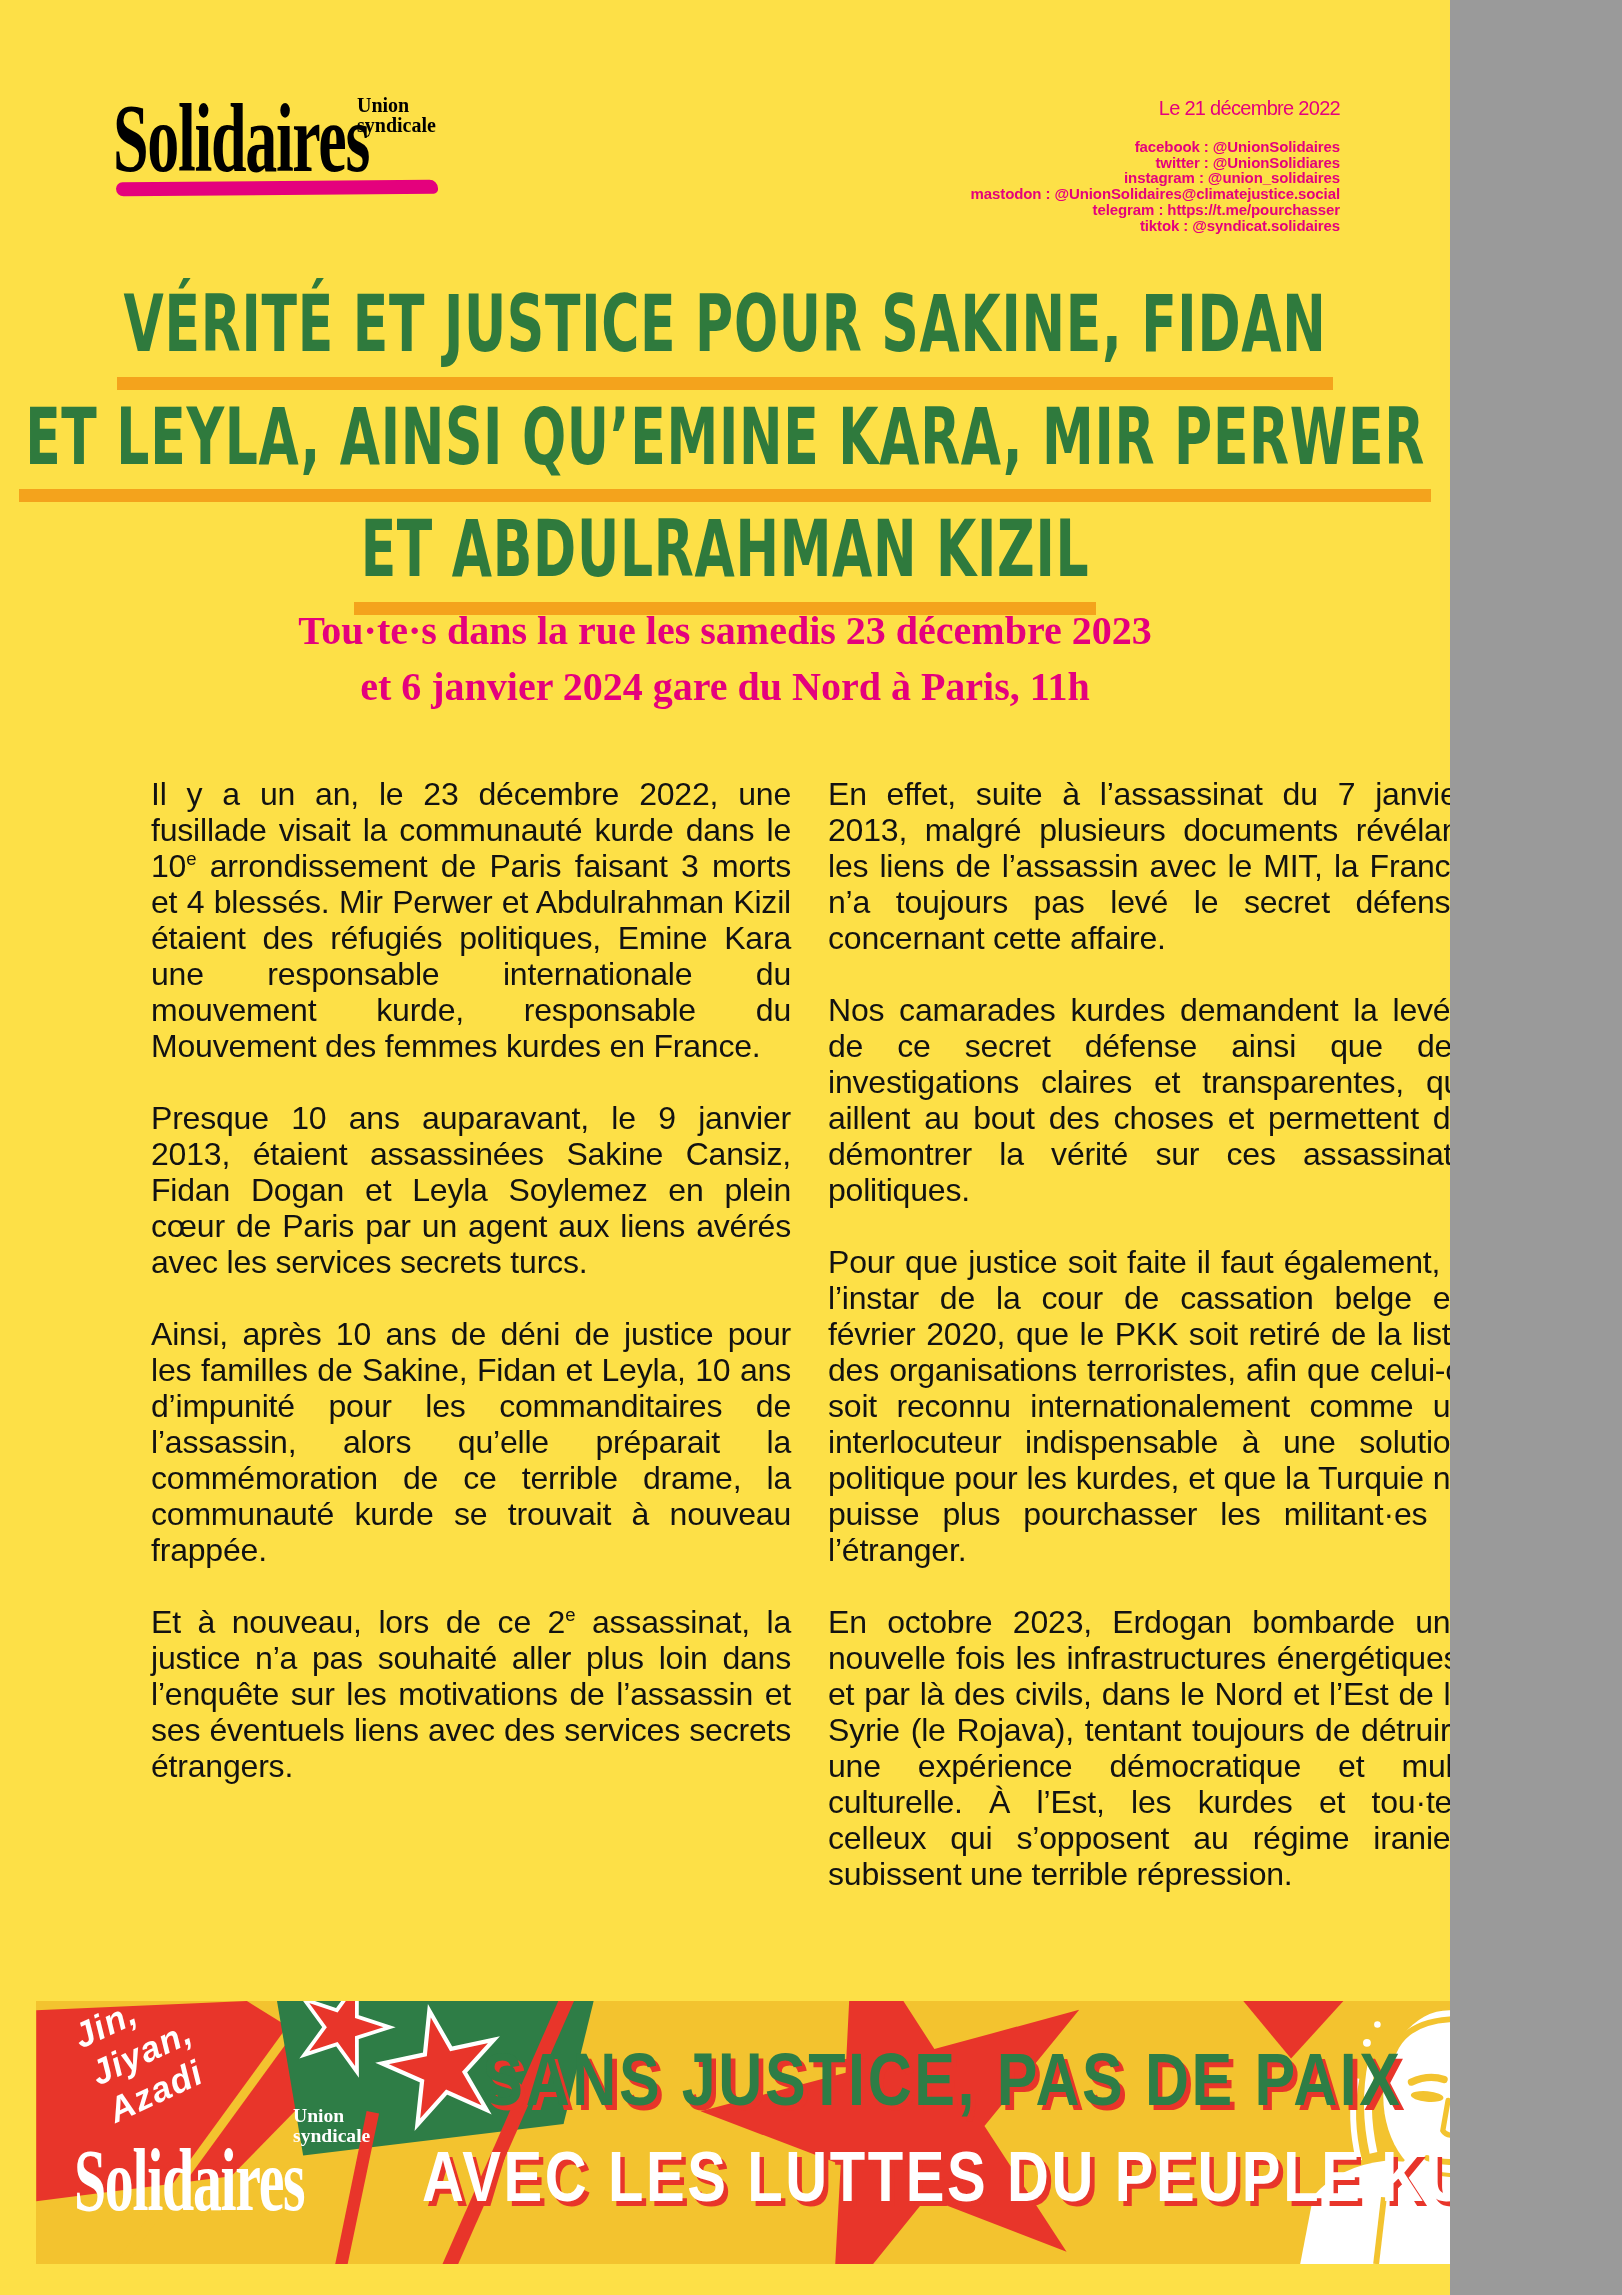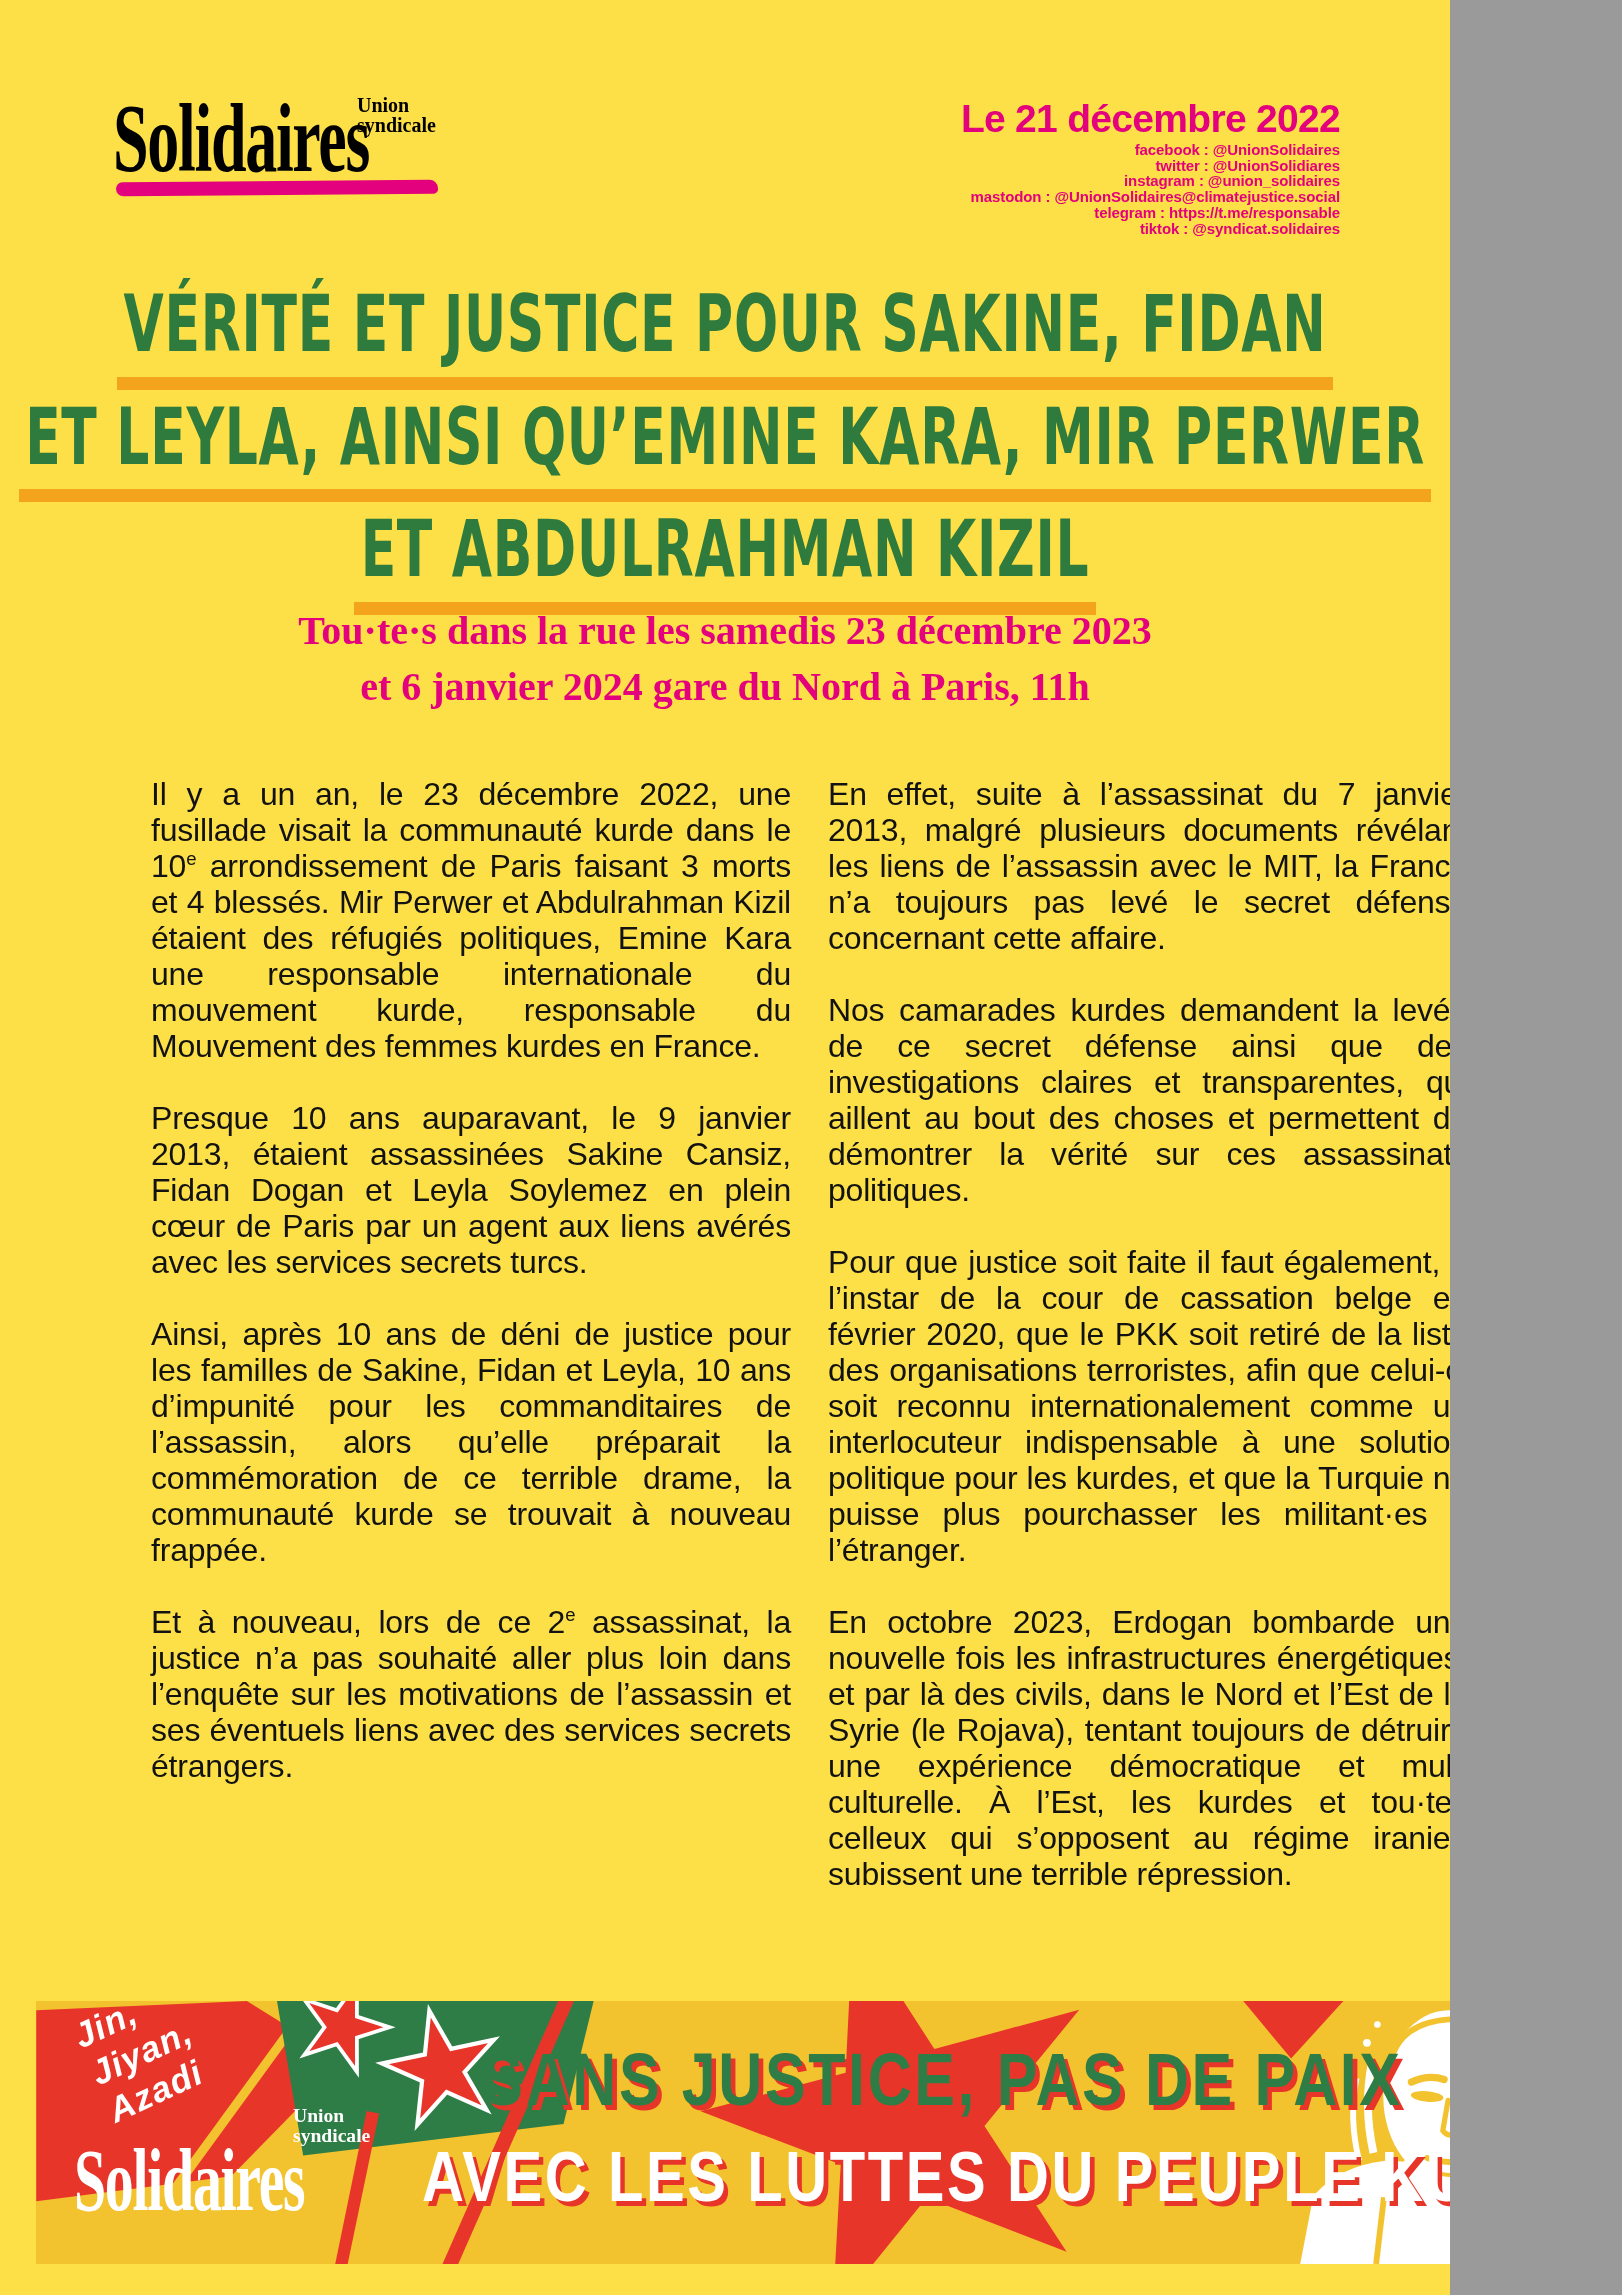--- a/index.html
+++ b/index.html
@@ -10,21 +10,21 @@
   .logo{position:absolute;left:116px;top:90px;width:353px;height:118px;}
   .logo-name{position:absolute;left:-2.6px;top:0;font-family:"Liberation Serif",serif;font-weight:700;
              font-size:97px;line-height:98px;letter-spacing:-2px;color:#000;
              transform:scaleX(.66);transform-origin:left top;white-space:nowrap;}
   .logo-union{position:absolute;left:241px;top:5.2px;font-family:"Liberation Serif",serif;font-weight:700;
               font-size:20px;line-height:20px;color:#000;}
   .logo-underline{position:absolute;left:0;top:91px;width:322px;height:13.7px;background:#e4017d;
                   border-radius:7.9px 10.5px 5.2px 9.2px;transform:rotate(-.5deg);}
 
   .header-right{position:absolute;top:97px;right:110px;text-align:right;color:#e4017d;}
-  .header-date{font-size:39px;font-weight:700;letter-spacing:-0.7px;margin-bottom:1px;white-space:nowrap;}
+  .header-date{font-size:20px;font-weight:400;letter-spacing:-0.7px;margin-bottom:19px;white-space:nowrap;}
   .social-line{font-size:15px;font-weight:700;line-height:15.7px;letter-spacing:-0.1px;white-space:nowrap;}
 
   
   .title{position:absolute;top:308px;left:0;width:100%;text-align:center;}
   .title-row{margin-bottom:31px;}
   .title-line{display:inline-block;border-bottom:13.7px solid #f4a31c;padding:0 6.5px 6.5px;}
   .title-inner{display:inline-block;font-family:"DejaVu Sans",sans-serif;font-weight:700;
                font-size:52px;line-height:62px;letter-spacing:0.7px;color:#2f7a3d;
                transform:scaleY(1.5);transform-origin:center bottom;white-space:nowrap;}
 
@@ -75,21 +75,21 @@
     <div class="logo-underline"></div>
   </div>
 
   <div class="header-right">
     <div class="header-date">Le 21 décembre 2022</div>
     <div>
       <div class="social-line">facebook : @UnionSolidaires</div>
       <div class="social-line">twitter : @UnionSolidiares</div>
       <div class="social-line">instagram : @union_solidaires</div>
       <div class="social-line">mastodon : @UnionSolidaires@climatejustice.social</div>
-      <div class="social-line">telegram : https://t.me/responsable</div>
+      <div class="social-line">telegram : https://t.me/pourchasser</div>
       <div class="social-line">tiktok : @syndicat.solidaires</div>
     </div>
   </div>
 
   <div class="title">
     <div class="title-row">
       <span class="title-line"><span class="title-inner">VÉRITÉ ET JUSTICE POUR SAKINE, FIDAN</span></span>
     </div>
     <div class="title-row">
       <span class="title-line"><span class="title-inner">ET LEYLA, AINSI QU’EMINE KARA, MIR PERWER</span></span>

